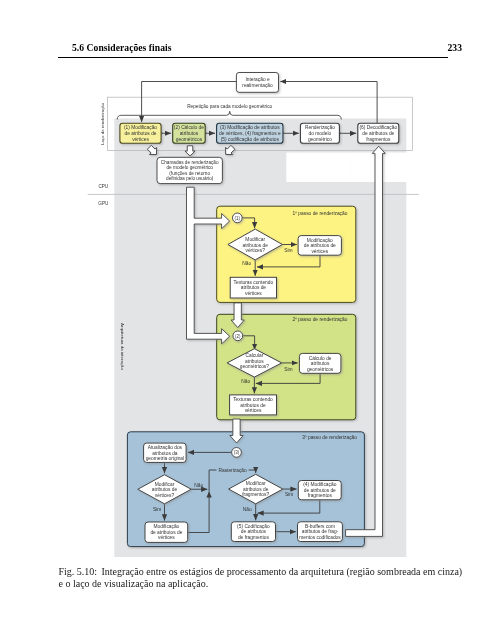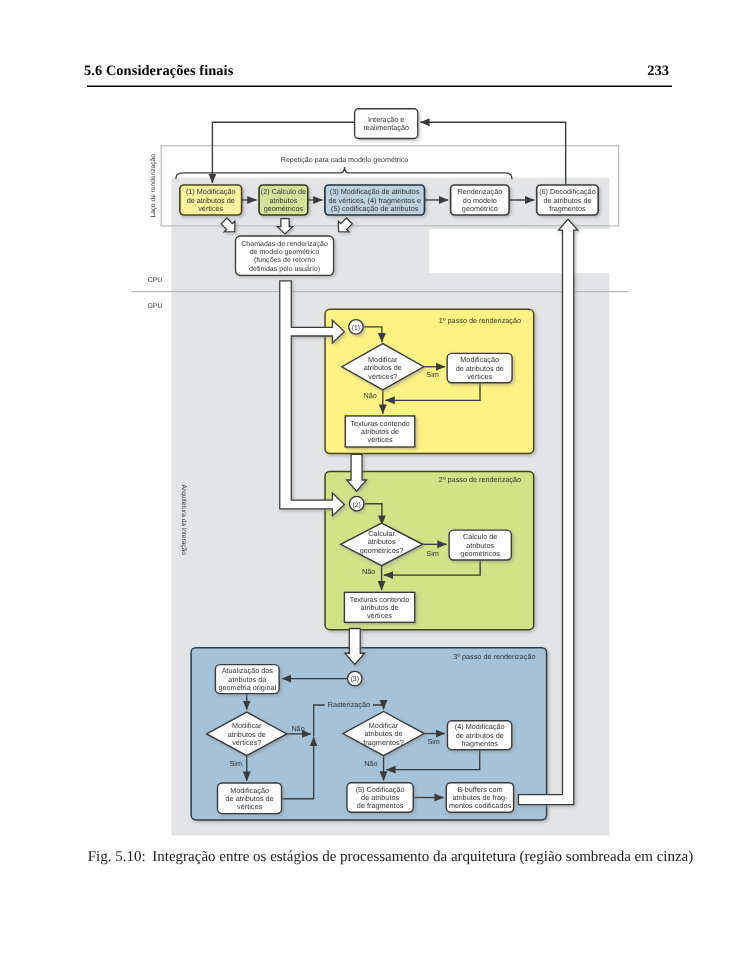--- a/index.html
+++ b/index.html
@@ -1,18 +1,18 @@
 <!DOCTYPE html>
 <html><head>
 <meta charset="utf-8">
 <style>
   html,body{margin:0;padding:0;}
   body{width:495px;height:640px;background:#ffffff;font-family:"Liberation Serif",serif;}
   .page{position:relative;width:495px;height:640px;overflow:hidden;background:#fff;}
-  .hdr{position:absolute;left:56px;top:42px;width:390px;}
+  .hdr{position:absolute;left:72px;top:42px;width:390px;}
   .hdr-row{display:flex;justify-content:space-between;align-items:baseline;font-family:"Liberation Serif",serif;font-weight:bold;font-size:9.6px;letter-spacing:0.05px;}
   .hdr-rule{position:absolute;left:58px;top:57px;width:390px;height:1.2px;background:#000;}
   .caption{position:absolute;left:58.5px;top:566px;width:400px;font-size:10px;line-height:11.7px;color:#1a1a1a;white-space:nowrap;}
   .cap-gap{display:inline-block;width:4.4px;}
   svg{display:block;}
   .fig{position:absolute;left:0px;top:0px;}
   text{font-family:"Liberation Sans",sans-serif;fill:#333;}
 </style>
 </head>
 <body>
@@ -153,14 +153,15 @@
           <text x="319.8" y="490.1" font-size="4.85" text-anchor="middle" fill="#3b3b3b"><tspan x="319.8" y="486.27">(4) Modificação</tspan><tspan x="319.8" y="491.82">de atributos de</tspan><tspan x="319.8" y="497.37">fragmentos</tspan></text>
           <text x="247.2" y="508.8" font-size="4.85" text-anchor="middle" fill="#3b3b3b"><tspan x="247.2" y="510.52">Não</tspan></text>
           <text x="253.4" y="531.7" font-size="4.85" text-anchor="middle" fill="#3b3b3b"><tspan x="253.4" y="527.87">(5) Codificação</tspan><tspan x="253.4" y="533.42">de atributos</tspan><tspan x="253.4" y="538.97">de fragmentos</tspan></text>
           <text x="320" y="531.7" font-size="4.85" text-anchor="middle" fill="#3b3b3b"><tspan x="320" y="527.87">B-buffers com</tspan><tspan x="320" y="533.42">atributos de frag-</tspan><tspan x="320" y="538.97">mentos codificados</tspan></text>
         </g>
     </svg>
   </div>
 
   <div class="caption">
     <div class="cap-l1"><span>Fig. 5.10:</span><span class="cap-gap"></span><span>Integração entre os estágios de processamento da arquitetura (região sombreada em cinza)</span></div>
+    <div class="cap-l2"><span>e o laço de visualização na aplicação.</span></div>
   </div>
 </div>
 
 </body></html>

